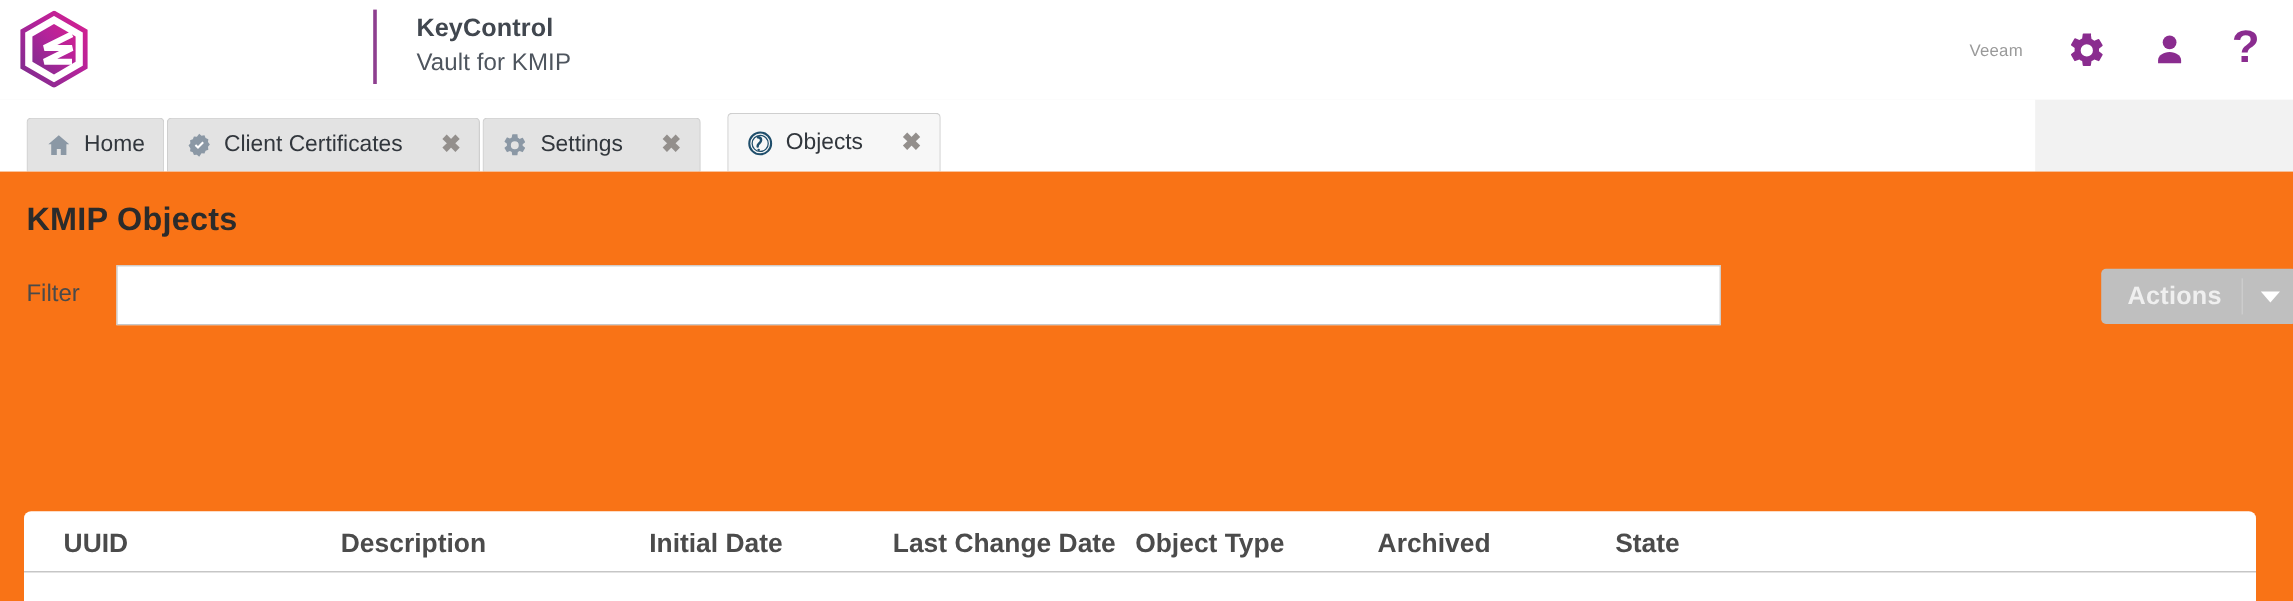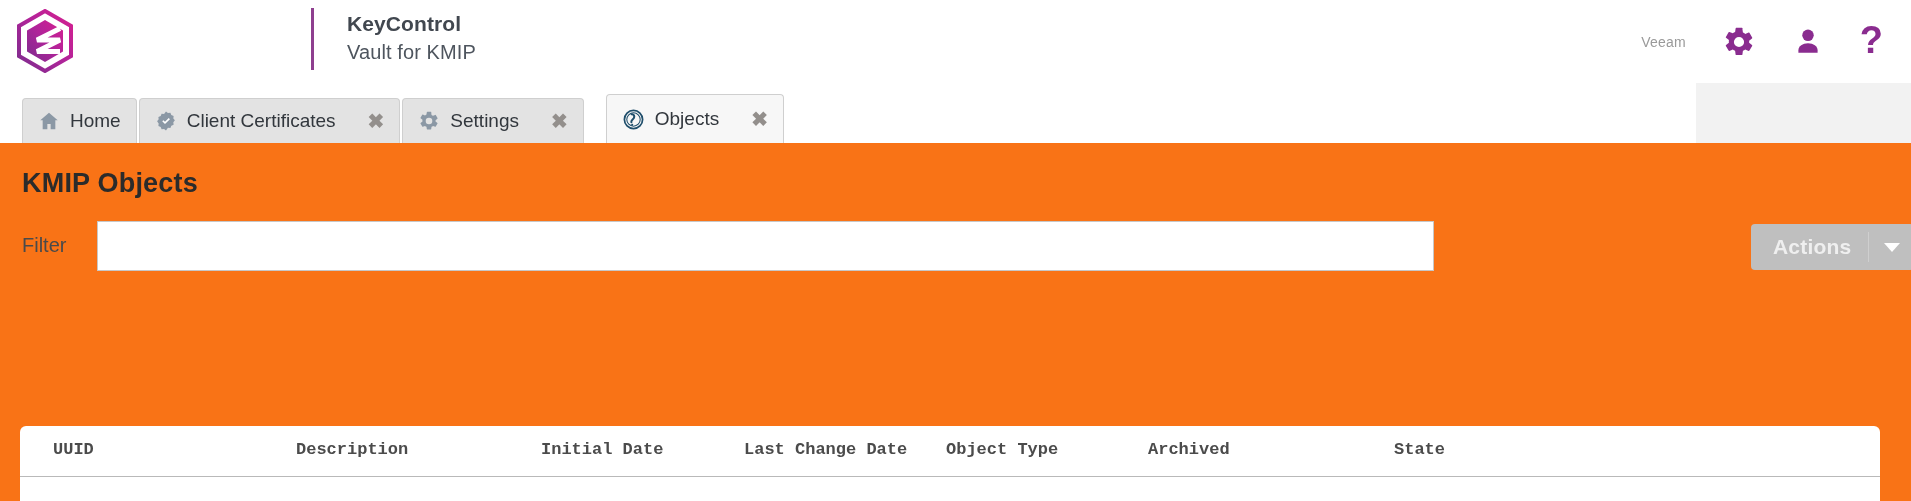--- a/index.html
+++ b/index.html
@@ -275,26 +275,25 @@
     box-sizing: border-box;
   }
   .table-header-row {
     position: relative;
     height: 50px;
     border-bottom: 1px solid #b9b9b9;
   }
   .th {
     position: absolute;
     top: 14px;
-    font-size: 17px;
+    font-size: 22px;
     font-weight: bold;
     color: #4b4b4b;
     white-space: nowrap;
     cursor: pointer;
-    font-family: Liberation Mono, monospace;
   }
   .table-body {
     height: 167px;
     background: #ffffff;
   }
 </style>
 </head>
 <body>
 
 <div class="app-header">
@@ -411,23 +410,23 @@
       <div class="actions-sep"></div>
       <div class="actions-caret">
         <span class="caret-glyph"></span>
       </div>
     </div>
   </div>
 
   <div class="table-panel">
     <div class="table-header-row">
       <div class="th" style="left:33px;">UUID</div>
-      <div class="th" style="left:276px;">Description</div>
+      <div class="th" style="left:264px;">Description</div>
       <div class="th" style="left:521px;">Initial Date</div>
       <div class="th" style="left:724px;">Last Change Date</div>
       <div class="th" style="left:926px;">Object Type</div>
       <div class="th" style="left:1128px;">Archived</div>
-      <div class="th" style="left:1326px;margin-left:48px;">State</div>
+      <div class="th" style="left:1326px;">State</div>
     </div>
     <div class="table-body"></div>
   </div>
 
 </div>
 
 </body></html>

